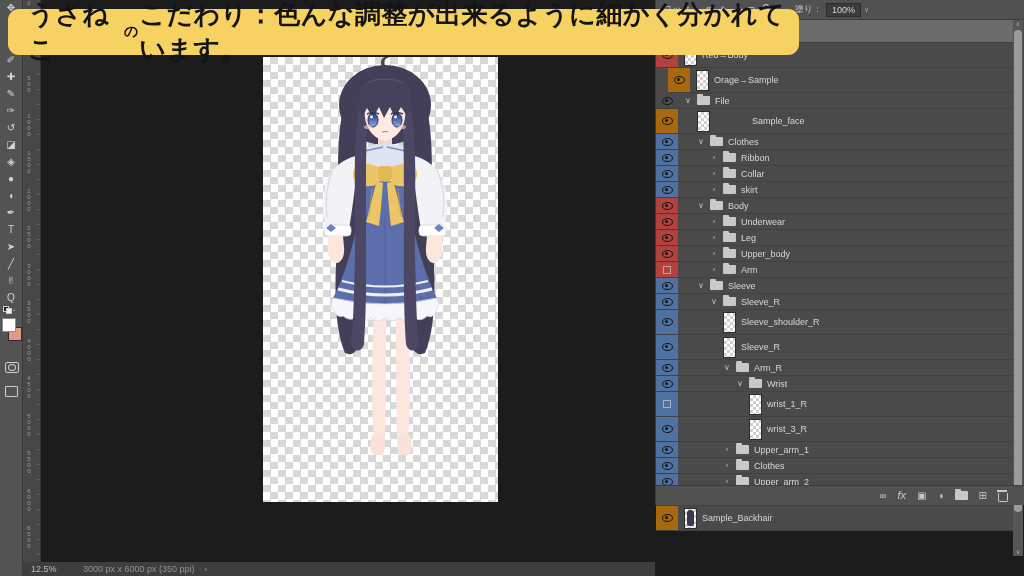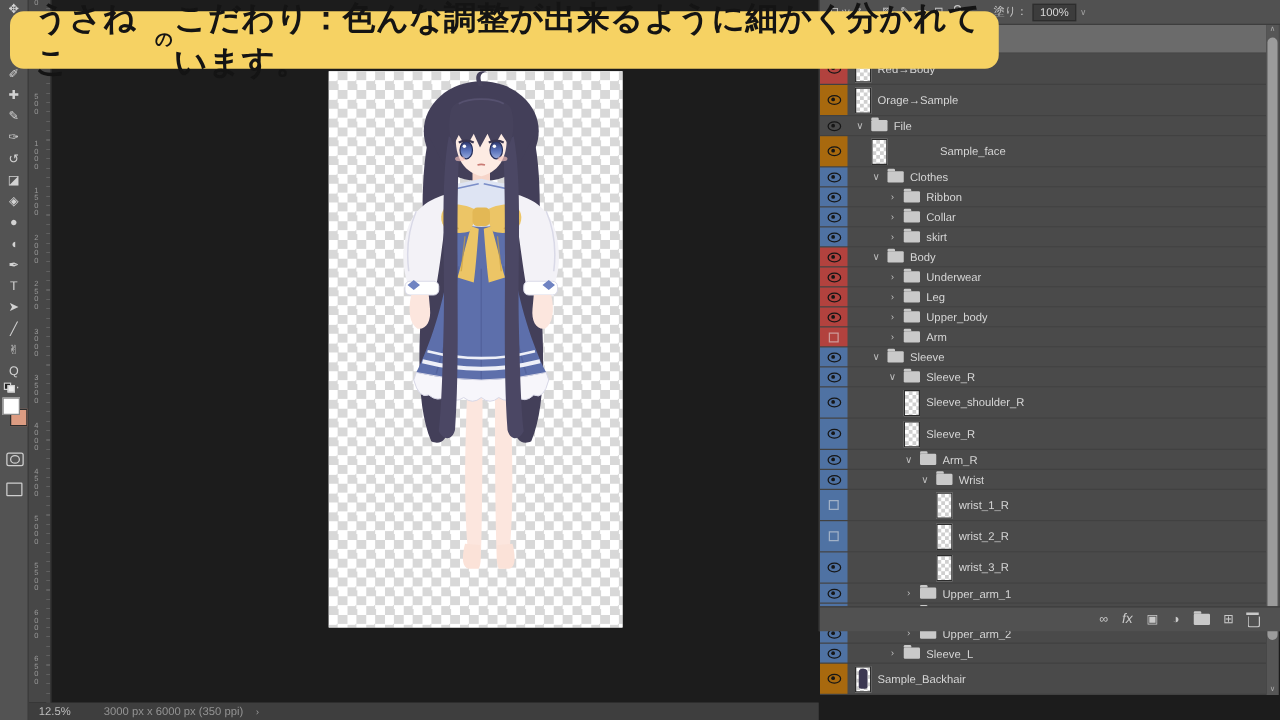--- a/index.html
+++ b/index.html
@@ -253,21 +253,21 @@
         <div class="lrow sel" style="height: 23px;"></div>
         <div class="lrow" style="height: 25px;">
           <div class="chip c-red">
             <span class="eye"></span>
           </div>
           <div class="rbody" style="padding-left: 6px;">
             <span class="thumb"></span>
             <span class="lname">Red→Body</span>
           </div>
         </div>
-        <div class="lrow" style="height: 25px;">
+        <div class="lrow" style="height: 25px; margin-left: 12px;">
           <div class="chip c-orange">
             <span class="eye"></span>
           </div>
           <div class="rbody" style="padding-left: 6px;">
             <span class="thumb"></span>
             <span class="lname">Orage→Sample</span>
           </div>
         </div>
         <div class="lrow" style="height: 16px;">
           <div class="chip c-none">
@@ -436,29 +436,20 @@
             <span class="lname">Wrist</span>
           </div>
         </div>
         <div class="lrow" style="height: 25px;">
           <div class="chip c-blue">
             <span class="eye-off"></span>
           </div>
           <div class="rbody" style="padding-left: 71px;">
             <span class="thumb"></span>
             <span class="lname">wrist_1_R</span>
-          </div>
-        </div>
-        <div class="lrow" style="height: 25px;">
-          <div class="chip c-blue">
-            <span class="eye-off"></span>
-          </div>
-          <div class="rbody" style="padding-left: 71px;">
-            <span class="thumb"></span>
-            <span class="lname">wrist_2_R</span>
           </div>
         </div>
         <div class="lrow" style="height: 25px;">
           <div class="chip c-blue">
             <span class="eye"></span>
           </div>
           <div class="rbody" style="padding-left: 71px;">
             <span class="thumb"></span>
             <span class="lname">wrist_3_R</span>
           </div>

